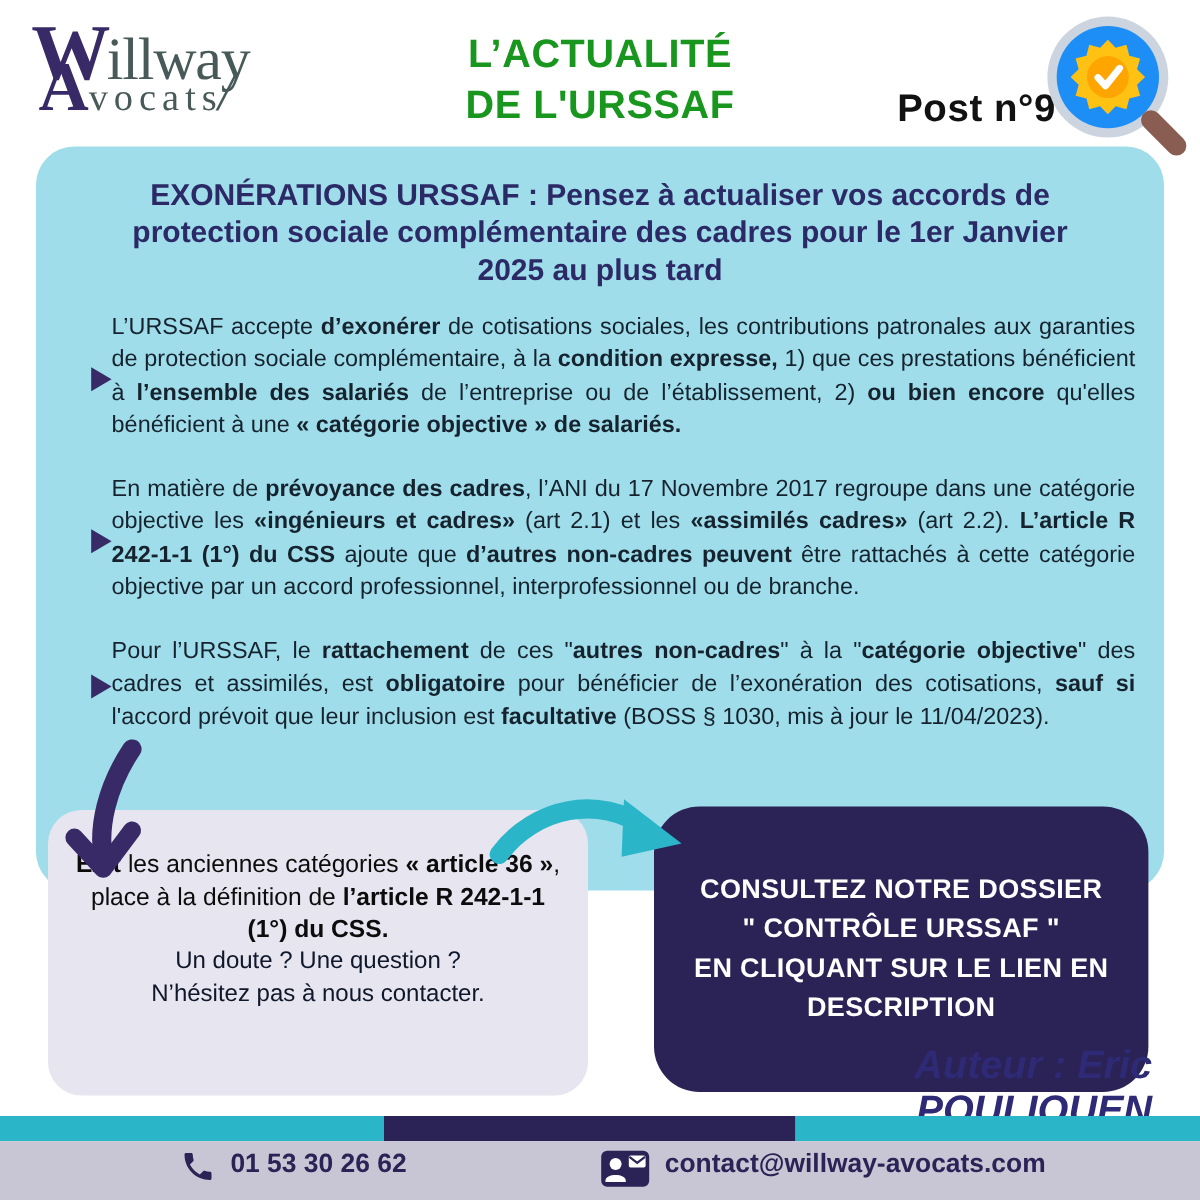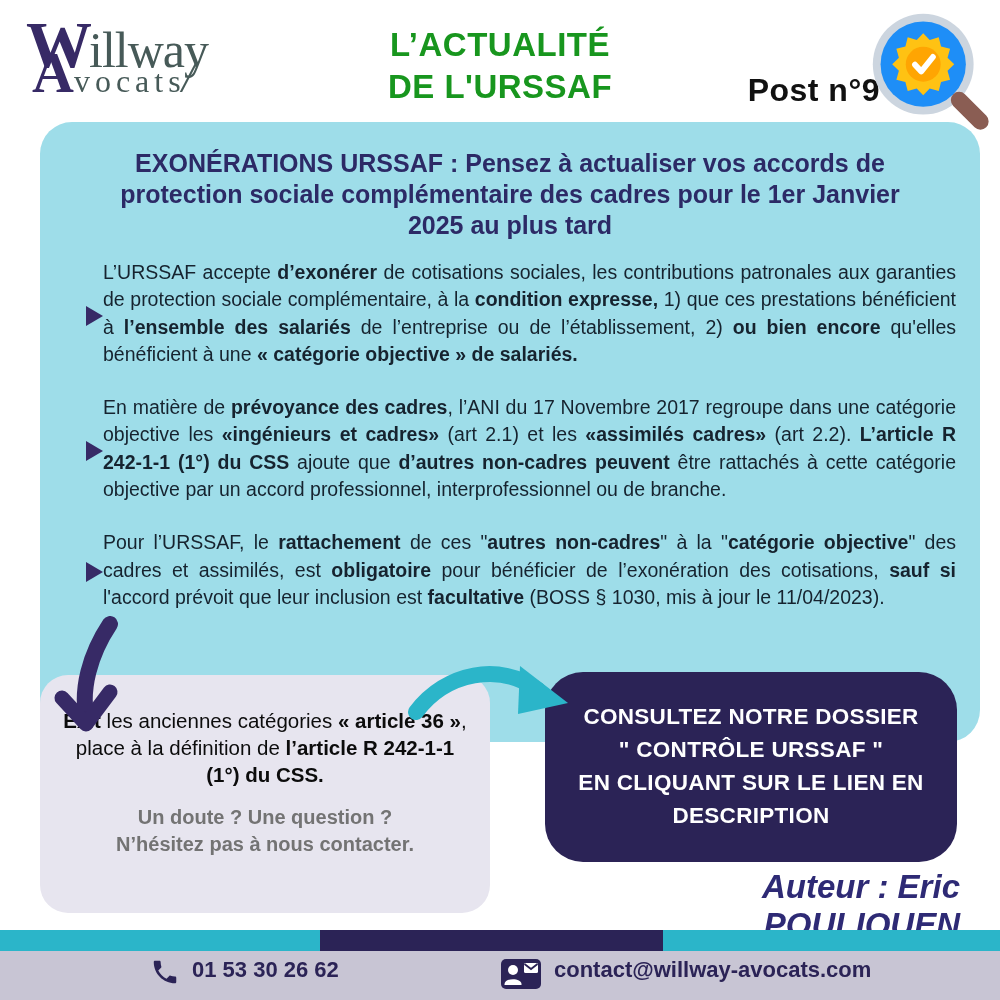--- a/index.html
+++ b/index.html
@@ -37,44 +37,44 @@
 
   .main-title{position:absolute;left:300px;top:24px;width:400px;text-align:center;
     color:var(--c-green);font-weight:bold;font-size:33px;line-height:1.28;letter-spacing:.5px;}
 
   .post-label{position:absolute;left:720px;top:36px;width:160px;text-align:right;
     color:var(--c-post_text);font-weight:bold;font-size:32px;letter-spacing:.5px;margin-top:36px;}
   .badge-wrap{position:absolute;left:866px;top:8px;width:128px;height:126px;}
 
   
   .main-card{position:absolute;left:30px;top:122px;width:940px;height:620px;
-    background:var(--c-cyan_card);border-radius:32px;margin-left:10px;}
+    background:var(--c-cyan_card);border-radius:32px;}
   .main-card .heading{margin:26px 56px 0;text-align:center;color:var(--c-heading_navy);
     font-weight:bold;font-size:25px;line-height:1.24;}
   .bullets{list-style:none;margin:18px 0 0;padding:0 24px 0 46px;}
   .bullets li{display:flex;align-items:center;gap:0;margin-top:26px;}
   .bullets li:first-child{margin-top:0;}
   .tri{flex:0 0 auto;width:0;height:0;margin-top:4px;
     border-left:17px solid var(--c-purple);border-top:10px solid transparent;border-bottom:10px solid transparent;}
   .btxt{flex:1;color:var(--c-text_dark);font-size:19.5px;line-height:1.4;text-align:justify;}
   .btxt b{font-weight:bold;}
 
   
   .arrow-down{position:absolute;left:34px;top:616px;width:120px;height:140px;z-index:5;}
   .arrow-right{position:absolute;left:402px;top:646px;width:175px;height:105px;z-index:5;}
 
   
   .conseil-card{position:absolute;left:40px;top:675px;width:450px;height:238px;
     background:var(--c-lavender_card);border-radius:28px;padding:16px 22px 0;}
   .conseil-title{text-align:center;color:#332a6b;font-weight:bold;font-size:29px;letter-spacing:.5px;margin-top:4px;}
   .conseil-body{margin-top:16px;color:#0c0c0c;font-size:20.5px;line-height:1.32;text-align:center;}
-  .conseil-cta{margin-top:16px;text-align:center;color:#737373;font-weight:bold;font-size:20px;line-height:1.35;}
+  .conseil-cta{text-align:center;color:#0f172a;font-weight:normal;font-size:20px;line-height:1.35;}
 
   
-  .cta-card{position:absolute;left:545px;top:672px;width:412px;height:190px;
+  .cta-card{position:absolute;left:545px;top:672px;width:412px;height:238px;
     background:var(--c-navy);border-radius:38px;display:flex;flex-direction:column;
     justify-content:center;align-items:center;padding:4px 16px;}
   .cta-card .line{color:#ffffff;font-weight:bold;font-size:22.5px;line-height:1.46;text-align:center;letter-spacing:.3px;}
 
   .author{position:absolute;left:560px;top:868px;width:400px;text-align:right;
     color:var(--c-author_blue);font-weight:bold;font-style:italic;font-size:33px;}
 
   
   .stripe{position:absolute;left:0;top:930px;width:1000px;height:21px;display:flex;}
   .stripe .s1{width:320px;background:var(--c-teal);}

